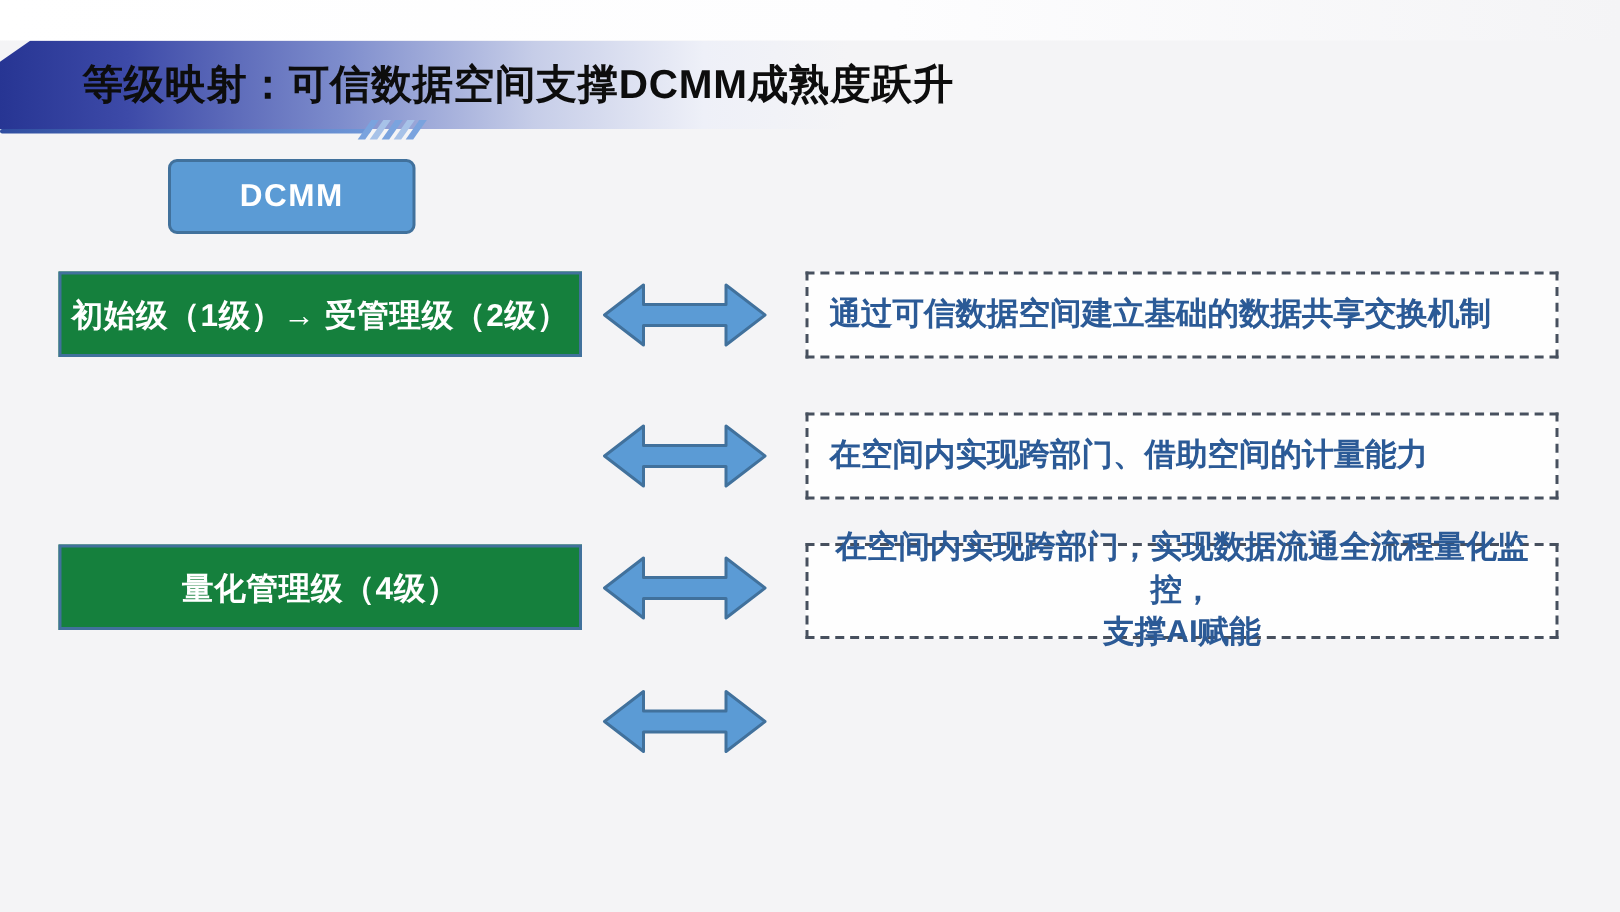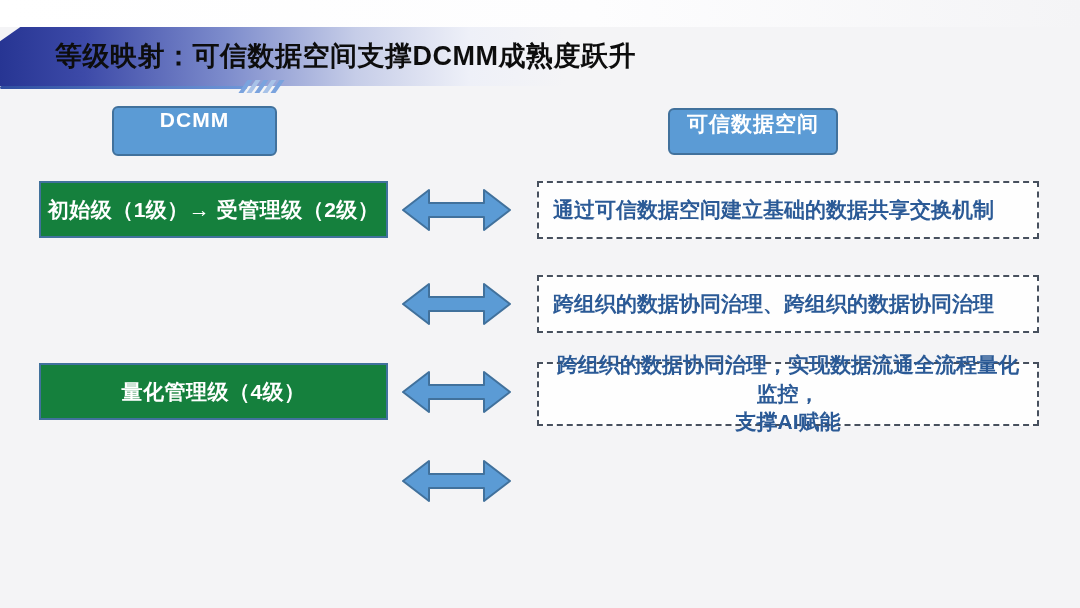--- a/index.html
+++ b/index.html
@@ -31,21 +31,21 @@
     border-radius:2px;
   }
   .accent-slashes{position:absolute;left:243px;top:80px;display:flex;}
   .accent-slashes span{
     display:block;width:5px;height:13px;margin-right:3px;
     background:#7aa3de;transform:skewX(-35deg);
   }
   .accent-slashes span:nth-child(2n){background:#a7c2e8;}
   
   .col-header{
-    position:absolute;display:flex;justify-content:center;
+    position:absolute;display:flex;align-items:center;justify-content:center;
     background:#5b9bd5;border:2.5px solid #41719c;border-radius:6px;
     color:#ffffff;font-size:21px;font-weight:600;letter-spacing:1px;
     box-sizing:border-box;
   }
   .header-dcmm{left:112px;top:106px;width:165px;height:50px;}
   .header-tds{left:668px;top:108px;width:170px;height:47px;}
   
   .level-box{
     position:absolute;left:39px;width:349px;height:57px;
     background:#15803d;border:2px solid #41719c;box-sizing:border-box;
@@ -75,52 +75,49 @@
     <span></span>
       <span></span>
       <span></span>
       <span></span>
       <span></span>
   </div>
 
   <div class="col-header header-dcmm">
     <span>DCMM</span>
   </div>
-  <div class="col-header header-tds">
-    <span>可信数据空间</span>
-  </div>
 
   <div class="level-box" style="top:181px">
     <span>初始级（1级）→ 受管理级（2级）</span>
   </div>
   <svg class="arrow" style="top:188px" viewBox="0 0 111 44">
     <polygon points="2,22 28,2 28,15 83,15 83,2 109,22 83,42 83,29 28,29 28,42" stroke-width="2" stroke-linejoin="round" fill="#5B9BD5"></polygon>
     <polygon points="2,22 28,2 28,15 83,15 83,2 109,22 83,42 83,29 28,29 28,42" fill="none" stroke-width="2" stroke-linejoin="round" stroke="#41719C"></polygon>
   </svg>
   <div class="cap-box" style="top:181px;height:58px">
     <span>通过可信数据空间建立基础的数据共享交换机制</span>
   </div>
 
   <svg class="arrow" style="top:282px" viewBox="0 0 111 44">
     <polygon points="2,22 28,2 28,15 83,15 83,2 109,22 83,42 83,29 28,29 28,42" stroke-width="2" stroke-linejoin="round" fill="#5B9BD5"></polygon>
     <polygon points="2,22 28,2 28,15 83,15 83,2 109,22 83,42 83,29 28,29 28,42" fill="none" stroke-width="2" stroke-linejoin="round" stroke="#41719C"></polygon>
   </svg>
   <div class="cap-box" style="top:275px;height:58px">
-    <span>跨组织的数据协同治理、跨组织的数据协同治理</span>
+    <span>在空间内实现跨部门、借助空间的计量能力</span>
   </div>
 
   <div class="level-box" style="top:363px">
     <span>量化管理级（4级）</span>
   </div>
   <svg class="arrow" style="top:370px" viewBox="0 0 111 44">
     <polygon points="2,22 28,2 28,15 83,15 83,2 109,22 83,42 83,29 28,29 28,42" stroke-width="2" stroke-linejoin="round" fill="#5B9BD5"></polygon>
     <polygon points="2,22 28,2 28,15 83,15 83,2 109,22 83,42 83,29 28,29 28,42" fill="none" stroke-width="2" stroke-linejoin="round" stroke="#41719C"></polygon>
   </svg>
   <div class="cap-box" style="top:362px;height:64px">
-    <span>跨组织的数据协同治理，实现数据流通全流程量化监控，
+    <span>在空间内实现跨部门，实现数据流通全流程量化监控，
 支撑AI赋能</span>
   </div>
 
   <svg class="arrow" style="top:459px" viewBox="0 0 111 44">
     <polygon points="2,22 28,2 28,15 83,15 83,2 109,22 83,42 83,29 28,29 28,42" stroke-width="2" stroke-linejoin="round" fill="#5B9BD5"></polygon>
     <polygon points="2,22 28,2 28,15 83,15 83,2 109,22 83,42 83,29 28,29 28,42" fill="none" stroke-width="2" stroke-linejoin="round" stroke="#41719C"></polygon>
   </svg>
 </div>
 
 </body></html>

